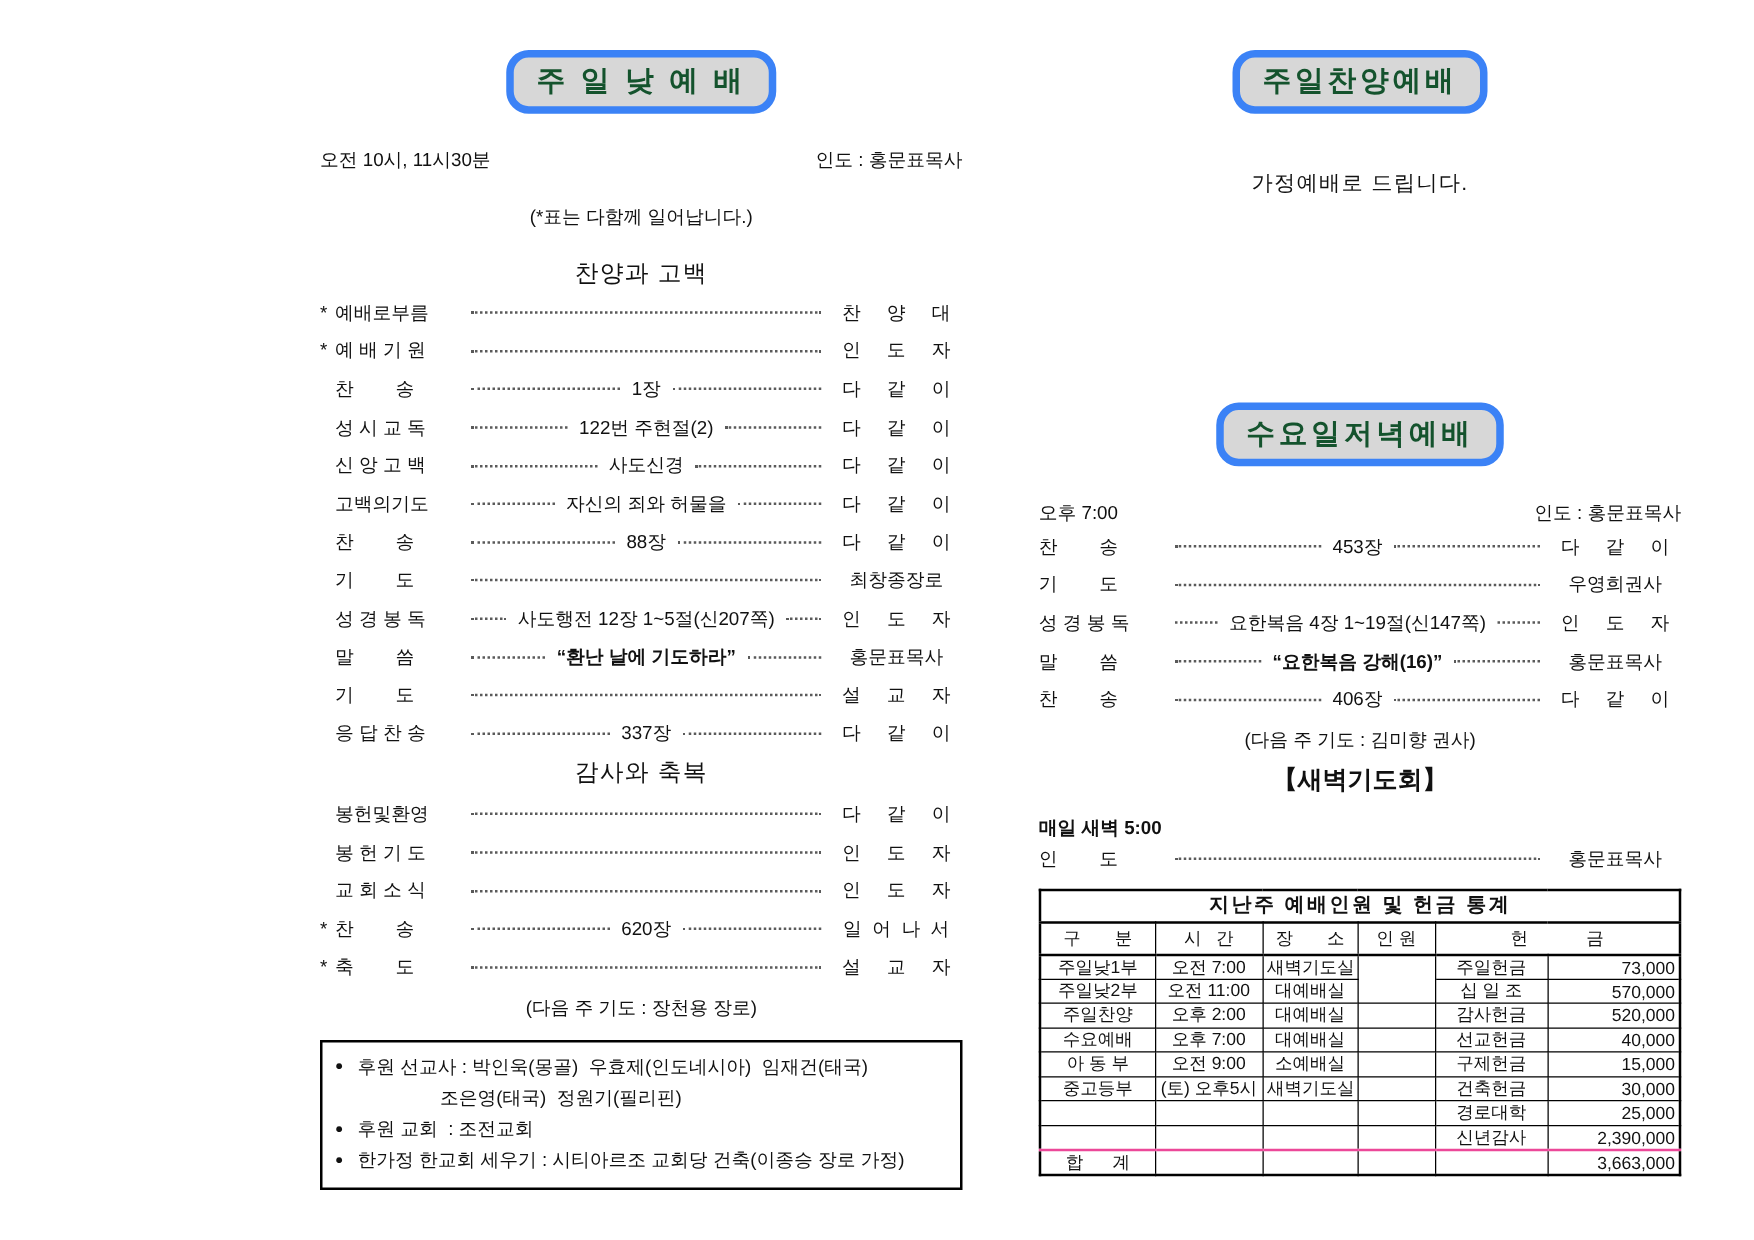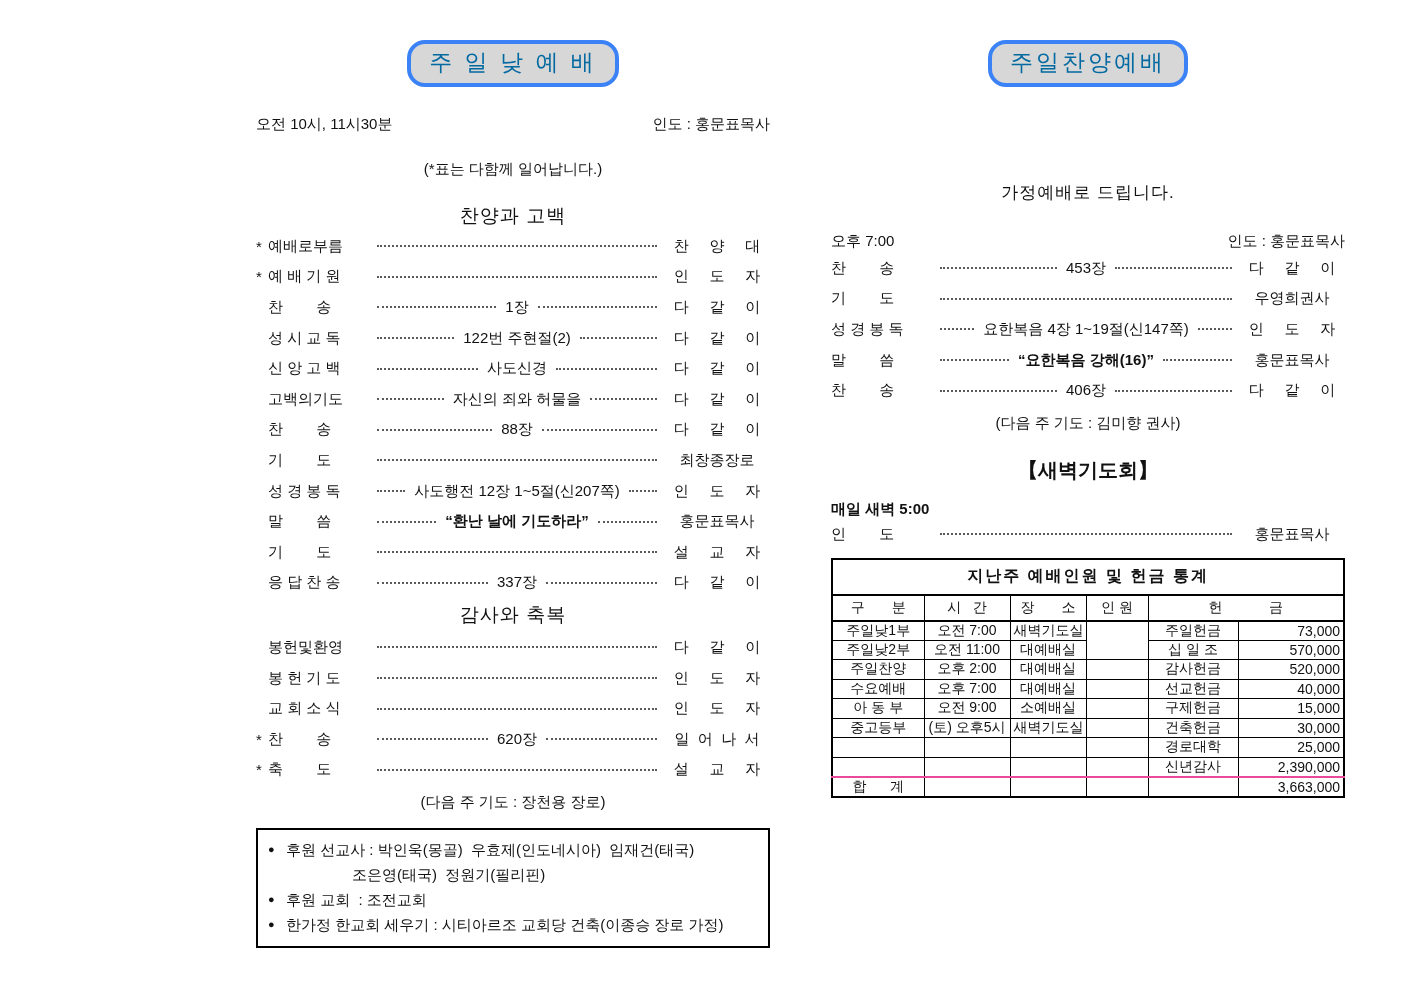--- a/index.html
+++ b/index.html
@@ -5,23 +5,23 @@
   * { box-sizing: border-box; }
   html,body { margin:0; padding:0; background:#ffffff; }
   body { width:1403px; height:992px; font-family:"Liberation Sans","DejaVu Sans",sans-serif; color:#111; }
   .page { position:relative; width:1403px; height:992px; background:#fff; overflow:hidden; }
 
   .col { position:absolute; top:40px; width:514px; }
   .col-left  { left:256px; }
   .col-right { left:831px; }
 
   .pill-wrap { text-align:center; }
-  .pill { display:inline-block; border:4px solid #3b82f6; border-radius:18px;
-          background:#d7d7d7; padding:3px 18px 5px; font-weight:normal; font-size:23px;
-          letter-spacing:3px; white-space:pre; color:#0369a1; }
+  .pill { display:inline-block; border:6px solid #3b82f6; border-radius:18px;
+          background:#d7d7d7; padding:3px 18px 5px; font-weight:bold; font-size:23px;
+          letter-spacing:3px; white-space:pre; color:#14532d; }
 
   .subtitle { text-align:center; font-weight:bold; font-size:17px; margin-top:12px; white-space:pre; }
   .meta-row { display:flex; justify-content:space-between; font-size:15px; margin-top:28px; white-space:pre; }
   .note { text-align:center; font-size:15px; margin-top:26px; white-space:pre; }
   .sect { text-align:center; font-weight:normal; font-size:19px; margin-top:22px; letter-spacing:1px; height:30px; line-height:30px; }
 
   .srow { display:flex; align-items:center; height:30.6px; font-size:15px; white-space:pre; }
   .star { width:12px; flex:none; }
   .lbl  { width:102px; flex:none; }
   .dots { flex:1 1 auto; border-bottom:2px dotted #5a5a5a; height:0; margin:0 7px; min-width:8px; }
@@ -36,30 +36,30 @@
   .ch-left { width:124px; flex:none; border-right:2px solid #000; text-align:center;
              font-weight:bold; padding:7px 0; white-space:pre; }
   .ch-right { flex:1; display:flex; justify-content:space-between; align-items:center;
               padding:0 12px 0 14px; white-space:pre; }
   .ch-right .bold-part { font-weight:bold; }
   .committee-body { padding:7px 8px 9px 10px; line-height:25px; }
   .cline { white-space:pre; display:flex; }
   .cline .bullet { width:18px; flex:none; font-size:11px; line-height:25px; }
   .cline.cont { padding-left:84px; }
 
-  .family-note { text-align:center; font-size:17px; margin-top:94px; letter-spacing:1px; white-space:pre; }
+  .family-note { text-align:center; font-size:17px; margin-top:44px; letter-spacing:1px; white-space:pre; }
   .gap-to-wed { margin-top:164px; }
 
-  .dawn-title { text-align:center; font-weight:bold; font-size:20px; margin-top:24px; white-space:pre; }
+  .dawn-title { text-align:center; font-weight:bold; font-size:20px; margin-top:8px; white-space:pre; }
   .dawn-time { font-size:15px; margin-top:16px; white-space:pre;font-weight:bold; }
 
   table.stats { border-collapse:collapse; width:512px; margin-top:8px; font-size:14px;
                 table-layout:fixed; border:2px solid #000; }
   table.stats td { border:1px solid #000; padding:0 3px; height:19.5px; white-space:pre; overflow:hidden; }
-  table.stats td.t-title { font-weight:bold; font-size:16px; text-align:center; height:36px;
+  table.stats td.t-title { font-weight:bold; font-size:16px; text-align:center; height:26px;
                            border-bottom:2px solid #000; letter-spacing:2px; }
   table.stats tr.hdr td { text-align:center; border-bottom:2px solid #000; height:26px; }
   td.c { text-align:center; }
   td.amt { text-align:right; padding-right:8px; }
   tr.total td { border-top:2px solid #ec4899; }
 </style>
 </head>
 <body>
 
 <div class="page">
@@ -224,20 +224,23 @@
       </div>
     </div>
   </div>
 
   <div class="col col-right">
     <div class="pill-wrap">
       <span class="pill">주일찬양예배</span>
     </div>
     <div class="family-note">가정예배로 드립니다.</div>
 
+    <div class="pill-wrap gap-to-wed">
+      <span class="pill">수요일저녁예배</span>
+    </div>
 
     <div class="meta-row">
       <span>오후 7:00</span>
       <span>인도 : 홍문표목사</span>
     </div>
 
     <div class="srow" style="margin-top:2px;">
       <span class="lbl">찬        송</span>
       <span class="dots"></span>
       <span class="ctr">453장</span>

